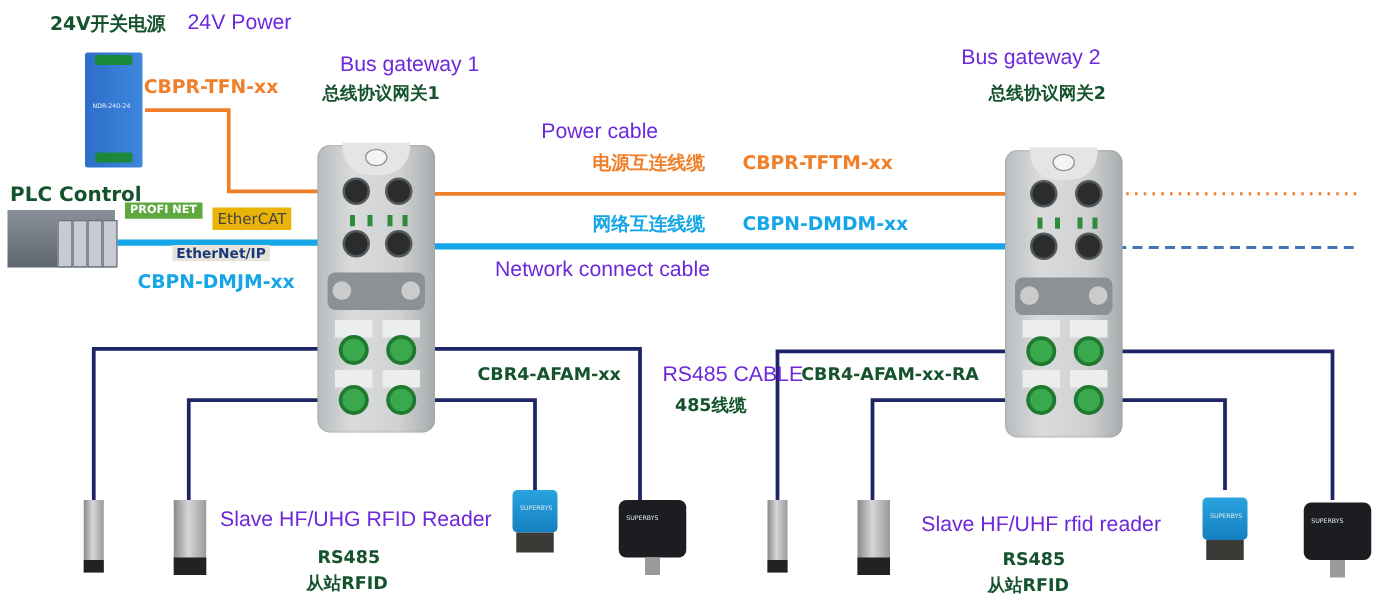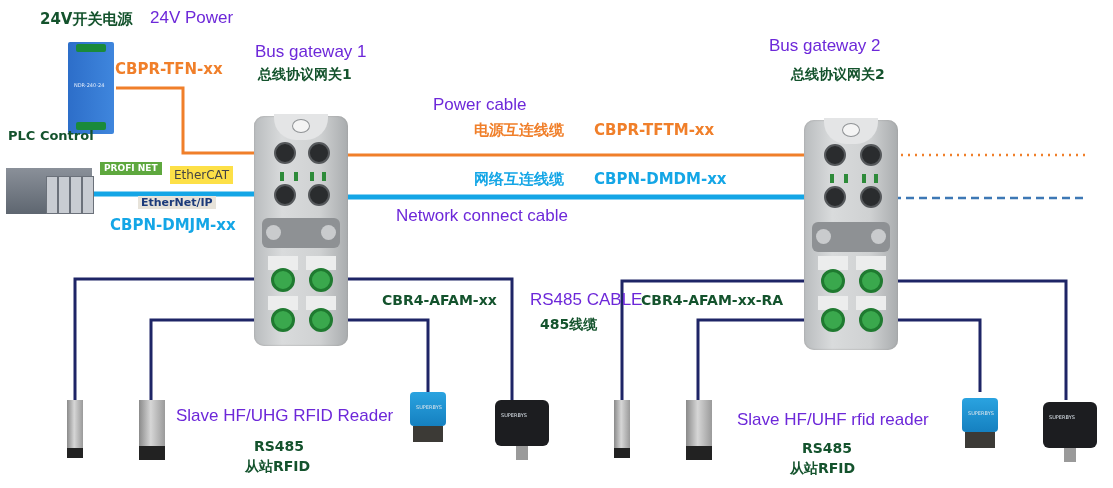--- a/index.html
+++ b/index.html
@@ -62,33 +62,33 @@
 
 <div class="abs blk" style="left:40px;top:10px;font-size:15px;">24V开关电源</div>
 <div class="abs red" style="left:150px;top:8px;">24V Power</div>
 <div class="psu">
   <div class="tb" style="top:2px"></div>
   <div class="abs" style="left:6px;top:40px;font-size:5px;color:#e6eefb;">NDR-240-24</div>
   <div class="tb" style="top:80px"></div>
 </div>
 <div class="abs org" style="left:115px;top:60px;">CBPR-TFN-xx</div>
 
-<div class="abs blk" style="left:8px;top:128px;font-size:13px;">PLC Control</div>
+<div class="abs blk" style="left:8px;top:146px;font-size:16px;">PLC Control</div>
 <div class="plc">
   <div class="slot" style="left:40px"></div>
     <div class="slot" style="left:52px"></div>
   <div class="slot" style="left:64px"></div>
     <div class="slot" style="left:76px"></div>
 </div>
 <div class="logo" style="left:100px;top:162px;background:#5ea83e;color:#fff;font-size:9px;line-height:9px;">PROFI NET</div>
-<div class="logo" style="left:170px;top:166px;background:#fde047;color:#444;font-weight:normal;">EtherCAT</div>
+<div class="logo" style="left:170px;top:166px;background:#eab308;color:#444;font-weight:normal;">EtherCAT</div>
 <div class="logo" style="left:138px;top:196px;background:#e7e3da;color:#1b3a7a;font-size:11px;padding:0 3px;">EtherNet/IP</div>
 <div class="abs blu" style="left:110px;top:216px;">CBPN-DMJM-xx</div>
 
-<div class="abs red" style="left:255px;top:42px;">Bus gateway 1</div>
+<div class="abs red" style="left:272px;top:42px;">Bus gateway 1</div>
 <div class="abs blk" style="left:258px;top:66px;">总线协议网关1</div>
 
 <div class="gw" style="left:254px;top:116px;">
   <div class="top"></div>
     <div class="hole"></div>
   <div class="port" style="left:20px;top:26px"></div>
   <div class="port" style="left:54px;top:26px"></div>
   <div class="led" style="left:26px;top:56px"></div>
     <div class="led" style="left:40px;top:56px"></div>
   <div class="led" style="left:56px;top:56px"></div>

